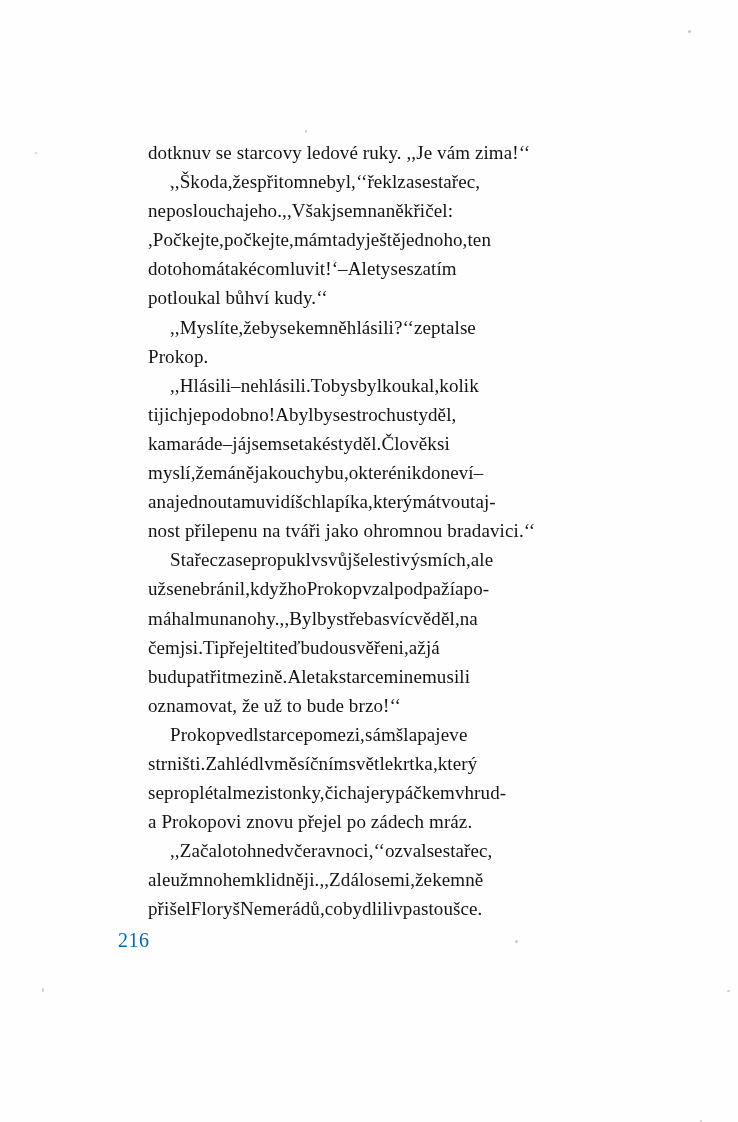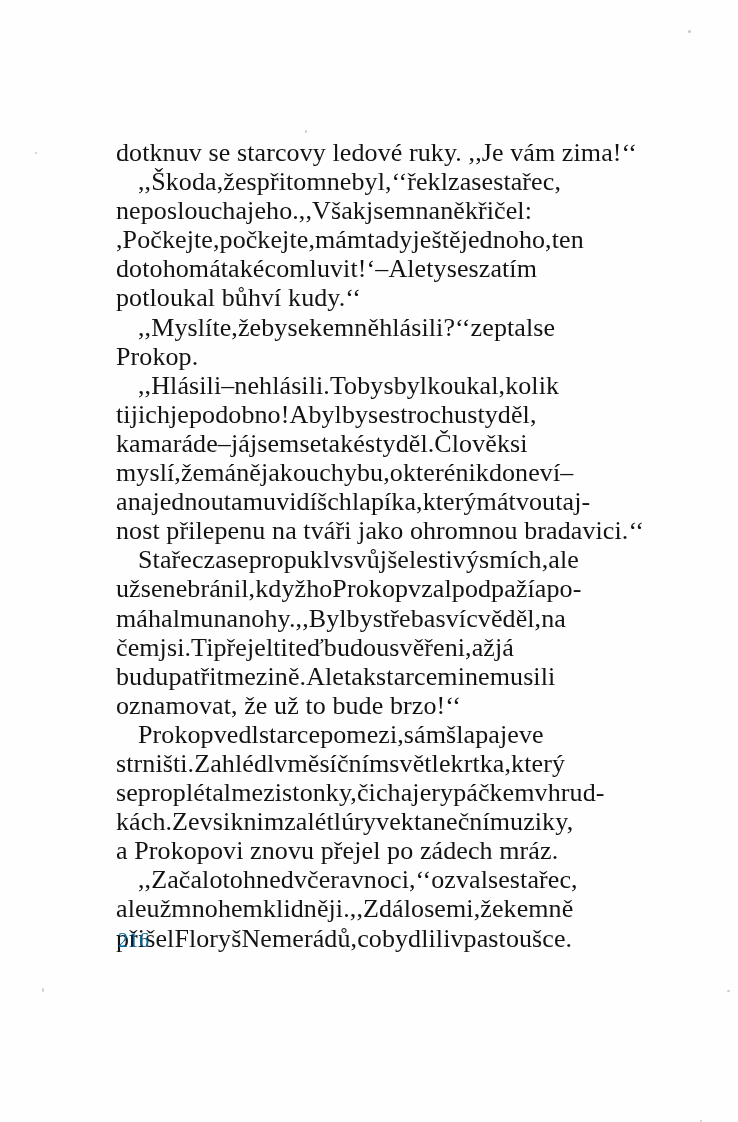--- a/index.html
+++ b/index.html
@@ -21,26 +21,27 @@
   
   #textblock {
     position: absolute;
     left: 116px;
     top: 138px;
     width: 508px;
   }
 
   .line {
     display: block;
-    font-size: 26px;
+    font-size: 19px;
     line-height: 29.1px;
     color: #131313;
     white-space: nowrap;
     letter-spacing: 0.1px;
     text-rendering: optimizeLegibility;
+    margin-left: 32px;
   }
 
   
   .line.just {
     display: flex;
     justify-content: flex-start;
     white-space: normal;
   }
   .line.just > span {
     white-space: pre;
@@ -288,31 +289,20 @@
       <div class="line just">
         <span>se</span>
         <span>proplétal</span>
         <span>mezi</span>
         <span>stonky,</span>
         <span>čichaje</span>
         <span>rypáčkem</span>
         <span>v</span>
         <span>hrud-</span>
       </div>
-      <div class="line just">
-        <span>kách.</span>
-        <span>Ze</span>
-        <span>vsi</span>
-        <span>k</span>
-        <span>nim</span>
-        <span>zalétl</span>
-        <span>úryvek</span>
-        <span>taneční</span>
-        <span>muziky,</span>
-      </div>
       <div class="line last">a Prokopovi znovu přejel po zádech mráz.</div>
       <div class="line just indent">
         <span>,,Začalo</span>
         <span>to</span>
         <span>hned</span>
         <span>včera</span>
         <span>v</span>
         <span>noci,‘‘</span>
         <span>ozval</span>
         <span>se</span>

